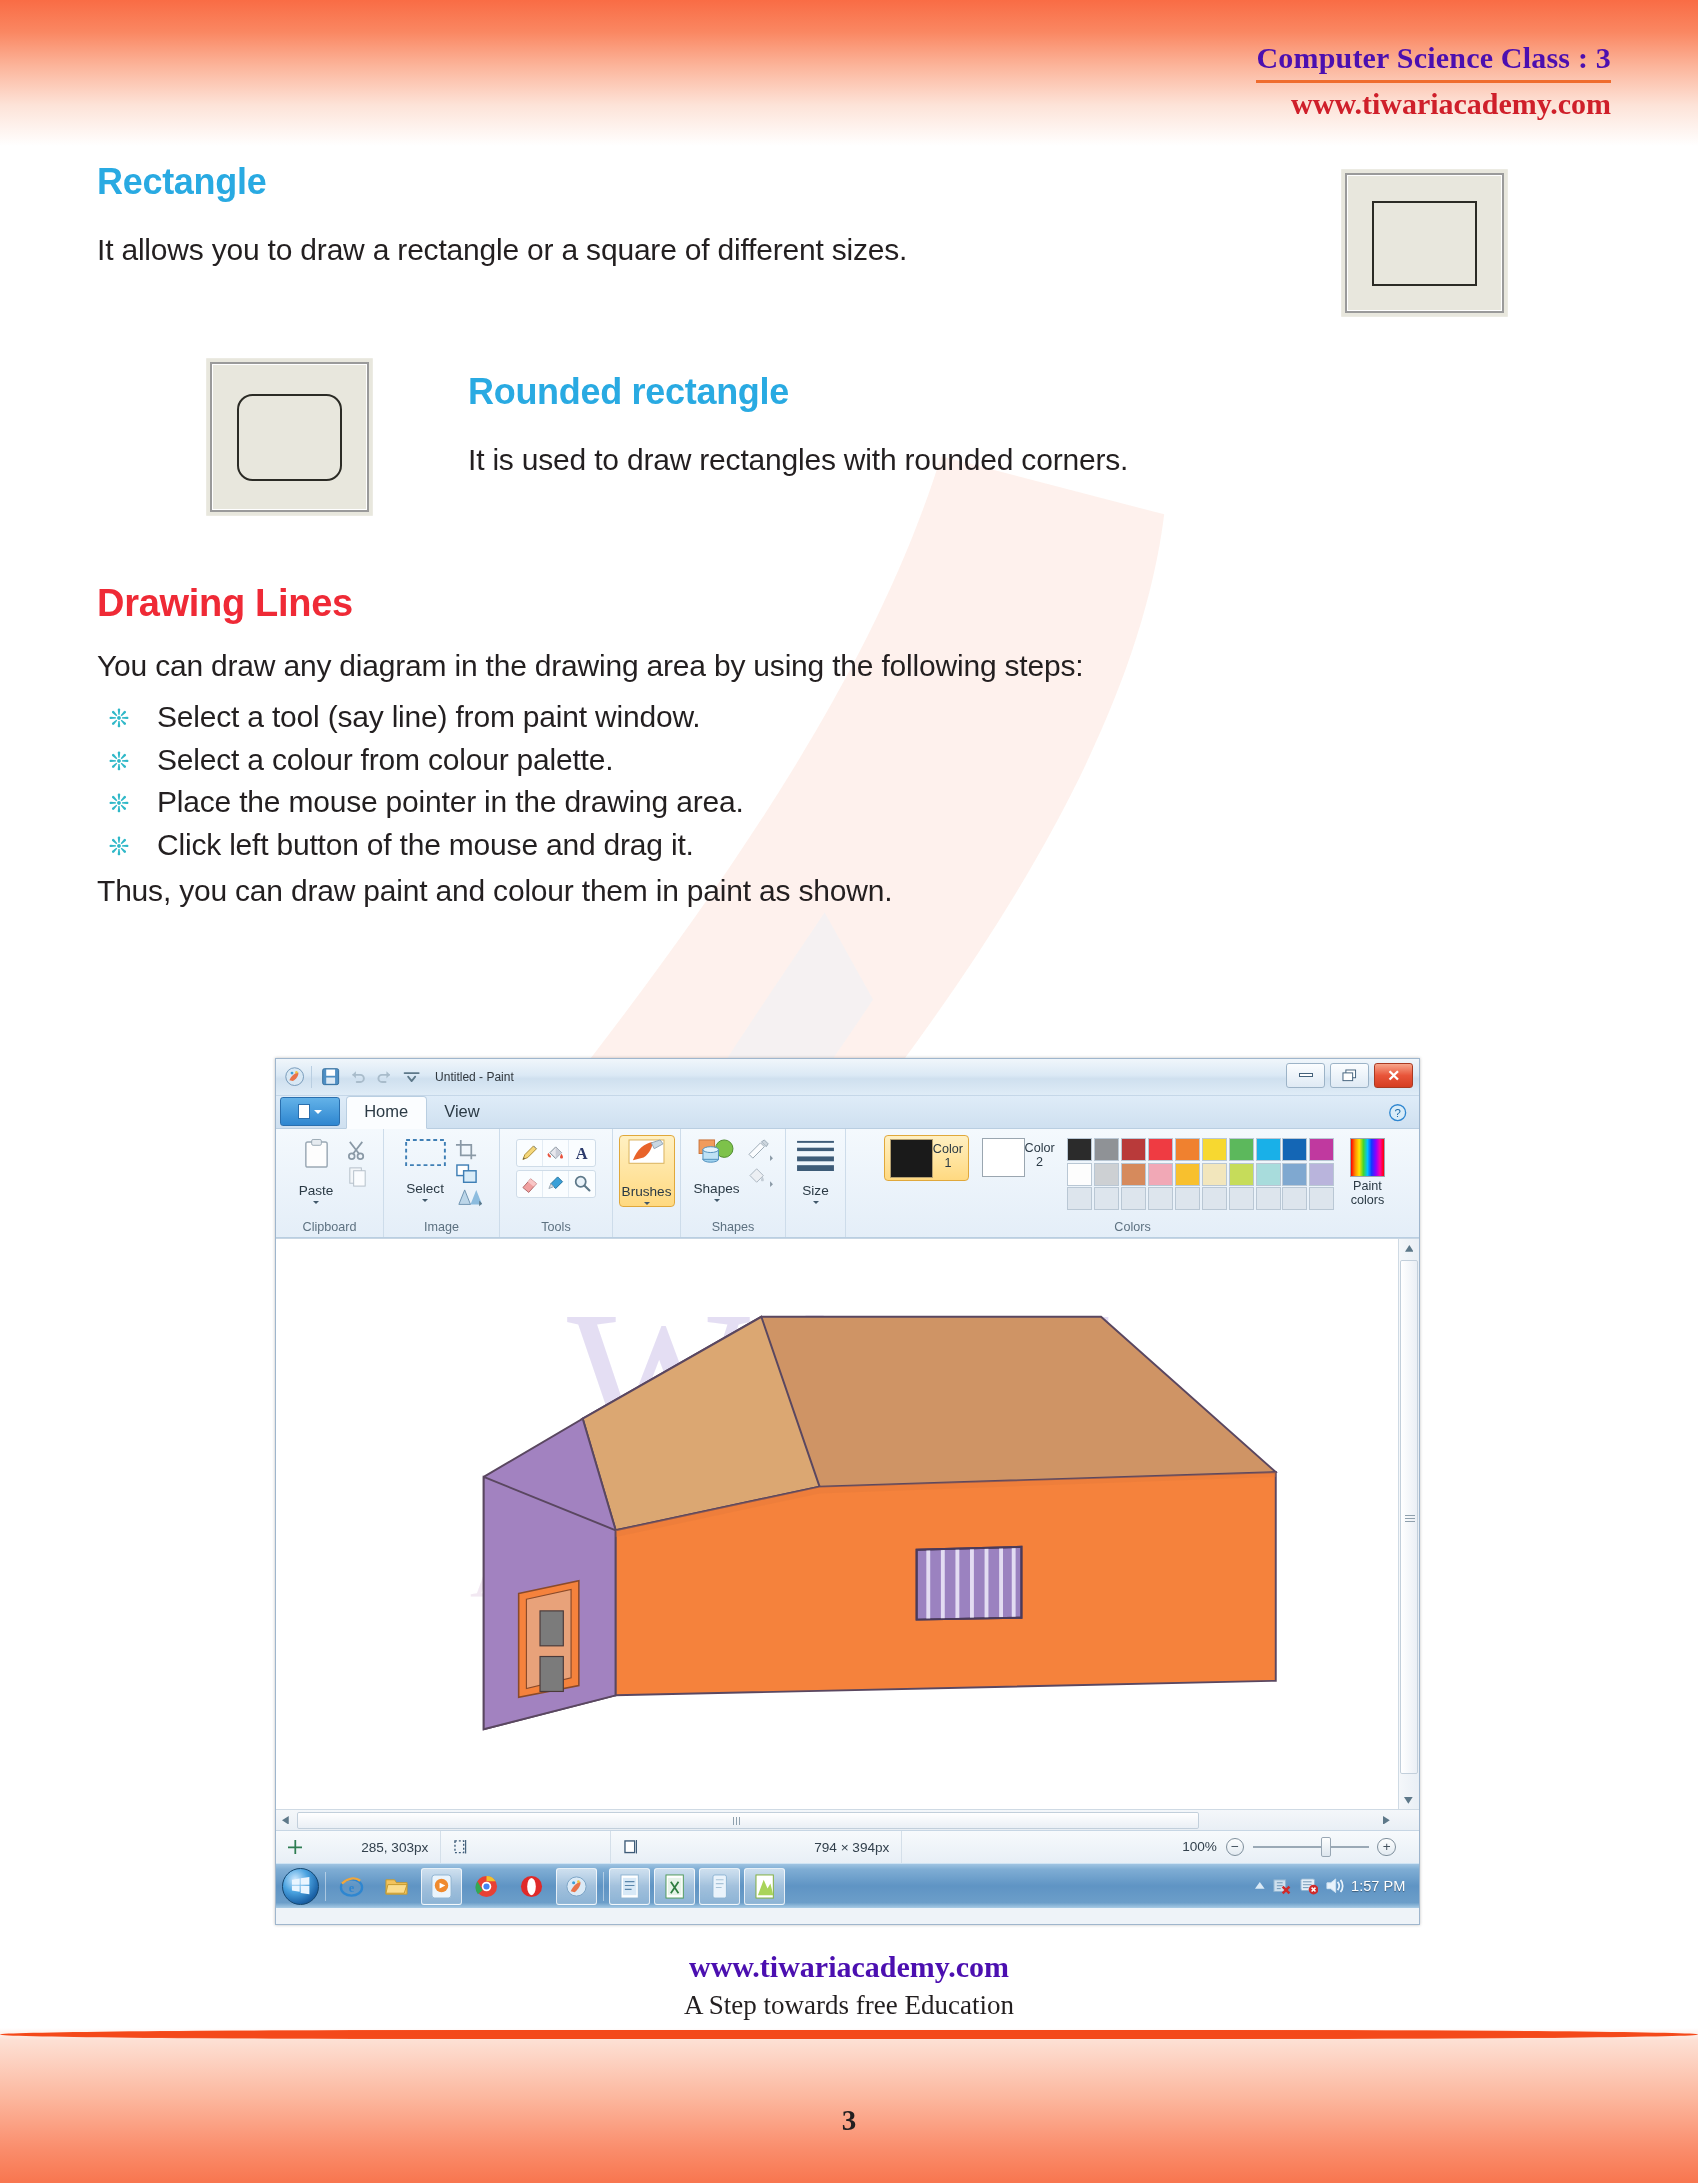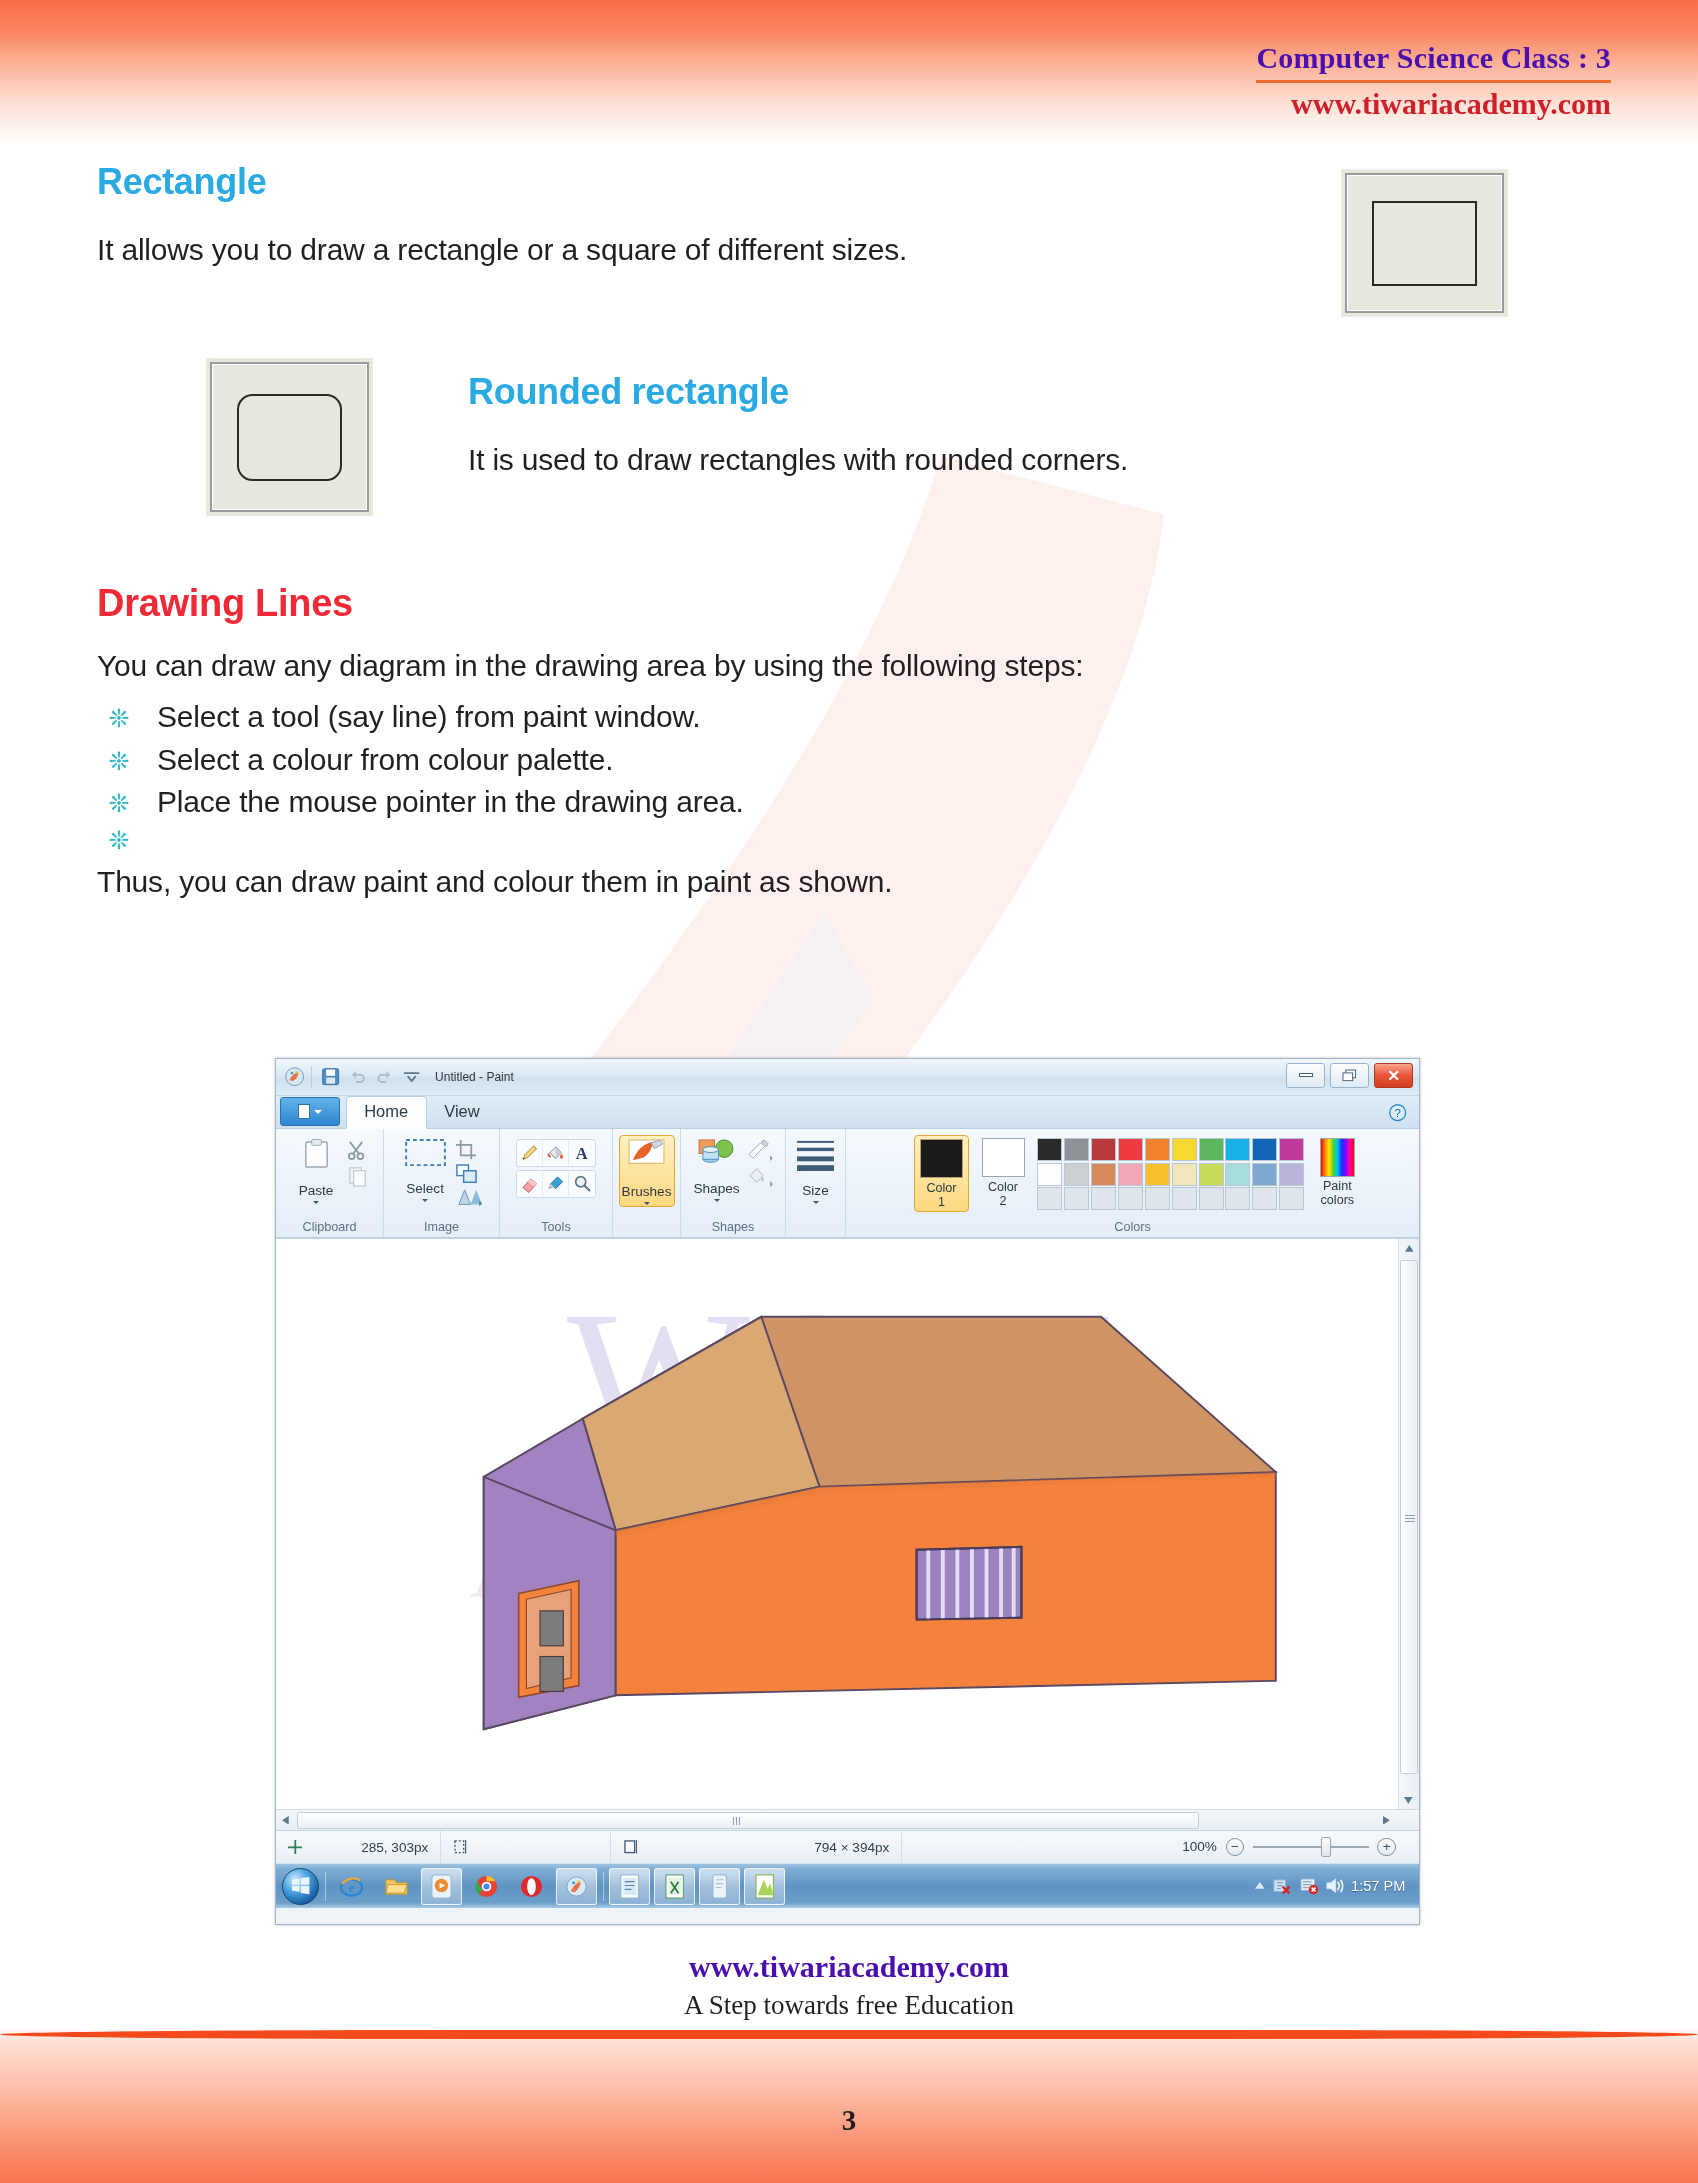--- a/index.html
+++ b/index.html
@@ -175,21 +175,21 @@
     background: linear-gradient(to bottom,#fff0c2,#ffd980);
     border: 1px solid #e0a83b; border-radius: 3.9px;
   }
   .small-stack { display: flex; flex-direction: column; gap: 2.9px; padding-top: 3.9px; }
 
   .toolgrid { display: flex; flex-direction: column; gap: 2.9px; padding-top: 3.9px; }
   .toolrow { display: flex; border: 1px solid #cfdce8; background: #fafdff; border-radius: 2.9px; }
   .toolrow > div { width: 26px; height: 26px; display:flex;align-items:center;justify-content:center;border-right:1px solid #e3ecf4;}
   .toolrow > div:last-child { border-right: none; }
 
-  .swatch-wrap { display: flex; flex-direction: column; align-items:center; }
+  .swatch-wrap { display: flex; flex-direction: row; }
   .big-swatch { width: 43px; height: 39px; border: 1.9px solid #b5a070; background: #1a1a1a; }
   .big-swatch.white { background: #ffffff; border: 1px solid #9aa6b0; }
   .swatch-lbl { font-size: 12.6px; color: #2b3a45; text-align:center; line-height:1.15; margin-top:2.9px;}
   .colorbox-sel {
     background: linear-gradient(to bottom,#fff0c2,#ffd980);
     border: 1px solid #e0a83b; border-radius: 3.9px; padding: 2.9px 4.9px 1.9px 4.9px;
   }
 
   .palette { display: grid; grid-template-columns: repeat(10, 25px); gap: 1.9px; padding-top: 2.9px; }
   .sw { width: 25px; height: 23px; border: 1px solid #b9c7d4; background: #dde5ed; }
@@ -334,20 +334,21 @@
       <li>
         <span class="bullet">❊</span>
         <span class="step-text">Select a colour from colour palette.</span>
       </li>
       <li>
         <span class="bullet">❊</span>
         <span class="step-text">Place the mouse pointer in the drawing area.</span>
       </li>
       <li>
         <span class="bullet">❊</span>
+        <span class="step-text">Click left button of the mouse and drag it.</span>
       </li>
     </ul>
     <div class="body-text closing">Thus, you can draw paint and colour them in paint as shown.</div>
   </div>
 </div>
 
 <div class="paint-window">
 
   <div class="pw-titlebar">
     <svg class="qat-icon" viewBox="0 0 24 24">

